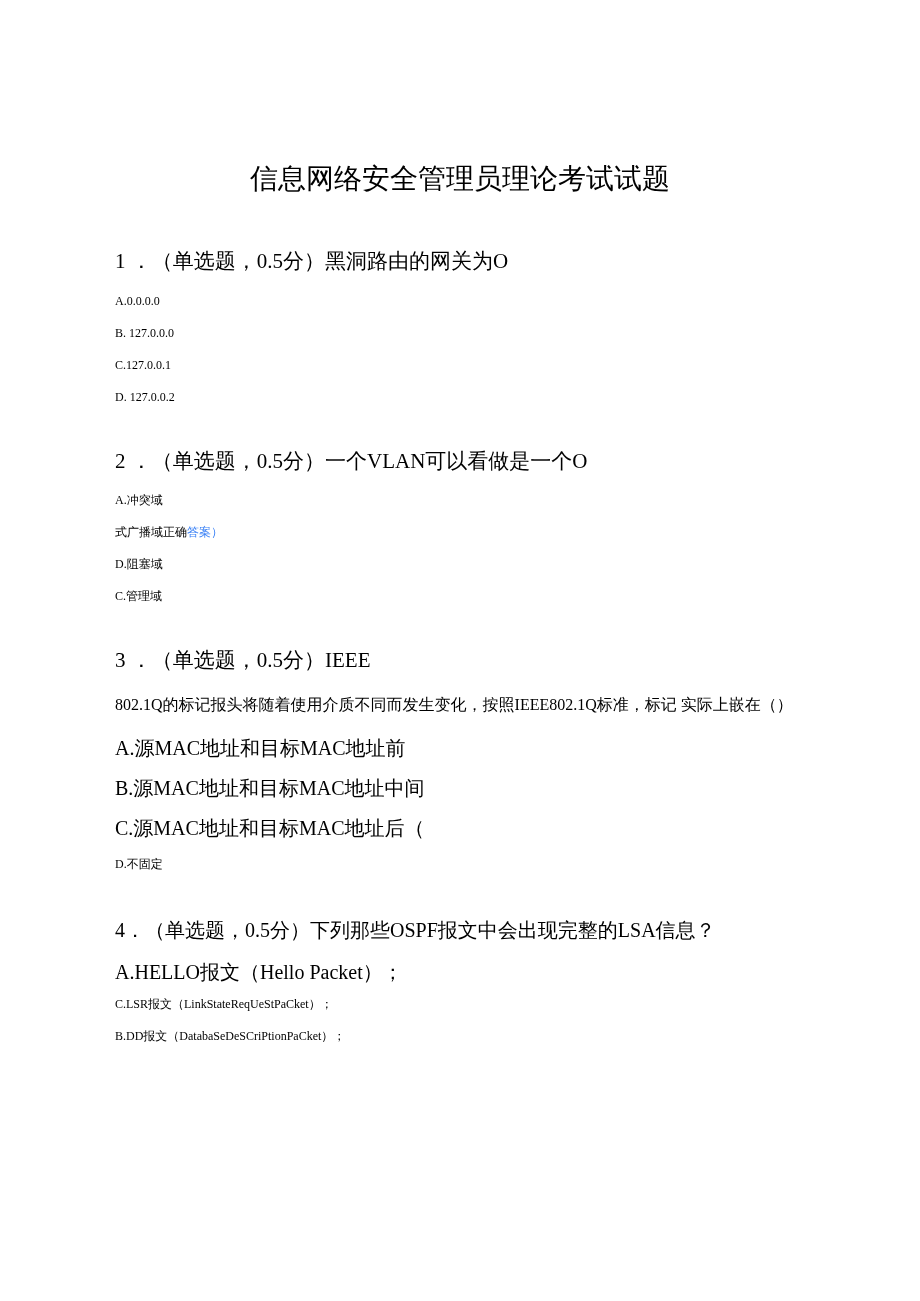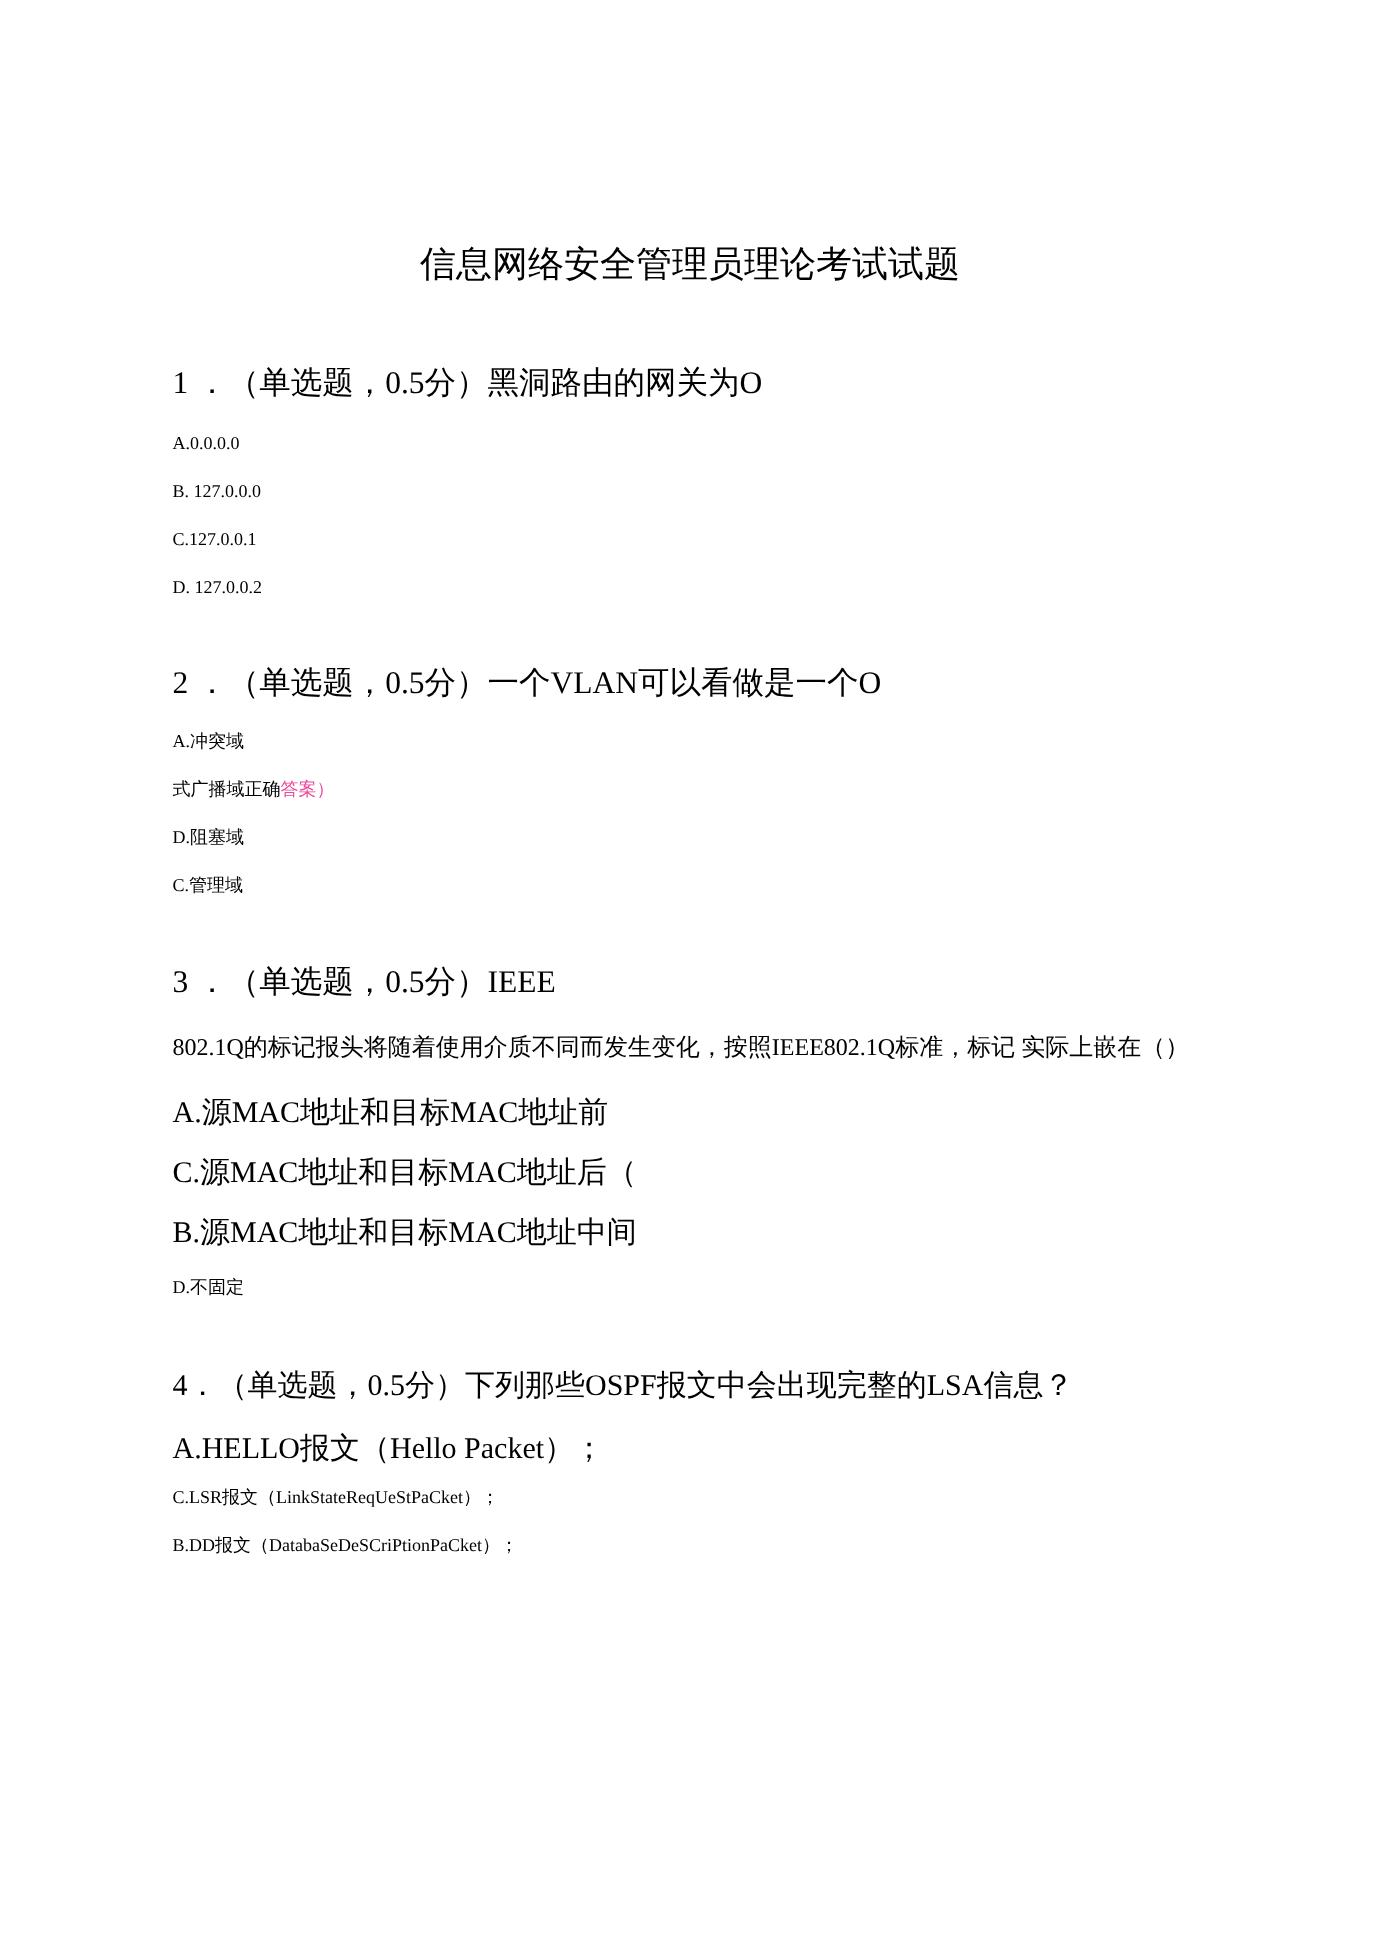--- a/index.html
+++ b/index.html
@@ -10,21 +10,21 @@
     body {
       background: #ffffff;
       font-family: "SimSun", "宋体", serif;
       width: 920px;
       min-height: 1301px;
       padding: 160px 115px 100px 115px;
       color: #000000;
     }
     .title {
       text-align: center;
-      font-size: 24px;
+      font-size: 28px;
       font-weight: normal;
       margin-bottom: 48px;
       font-family: "SimSun", "宋体", serif;
     }
     .question-block {
       margin-bottom: 40px;
     }
     .question-text {
       font-size: 21px;
       line-height: 1.5;
@@ -39,21 +39,21 @@
       font-size: 12px;
       line-height: 1.5;
       margin-bottom: 14px;
     }
     .option-tight {
       font-size: 20px;
       line-height: 1.7;
       margin-bottom: 6px;
     }
     .answer-text {
-      color: #ec4899;
+      color: #3b82f6;
     }
   </style>
 </head>
 <body>
 
 <h1 class="title">信息网络安全管理员理论考试试题</h1>
 
 <div class="question-block">
   <p class="question-text">
     <span>1</span>&nbsp;<span>．（单选题，0.5分）黑洞路由的网关为O</span>
@@ -75,22 +75,22 @@
   <p class="option">D.阻塞域</p>
   <p class="option">C.管理域</p>
 </div>
 
 <div class="question-block">
   <p class="question-text">
     <span>3</span>&nbsp;<span>．（单选题，0.5分）IEEE</span>
   </p>
   <p class="question-extra">802.1Q的标记报头将随着使用介质不同而发生变化，按照IEEE802.1Q标准，标记 实际上嵌在（）</p>
   <p class="option-tight">A.源MAC地址和目标MAC地址前</p>
+  <p class="option-tight">B.源MAC地址和目标MAC地址中间</p>
   <p class="option-tight">C.源MAC地址和目标MAC地址后（</p>
-  <p class="option-tight">B.源MAC地址和目标MAC地址中间</p>
   <p class="option" style="margin-top:10px;">D.不固定</p>
 </div>
 
 <div class="question-block">
   <p class="option-tight">
     <span>4</span><span>．（单选题，0.5分）下列那些OSPF报文中会出现完整的LSA信息？</span>
   </p>
   <p class="option-tight" style="margin-top:8px;">A.HELLO报文（Hello Packet）；</p>
   <p class="option">C.LSR报文（LinkStateReqUeStPaCket）；</p>
   <p class="option" style="margin-top:12px;">B.DD报文（DatabaSeDeSCriPtionPaCket）；</p>

